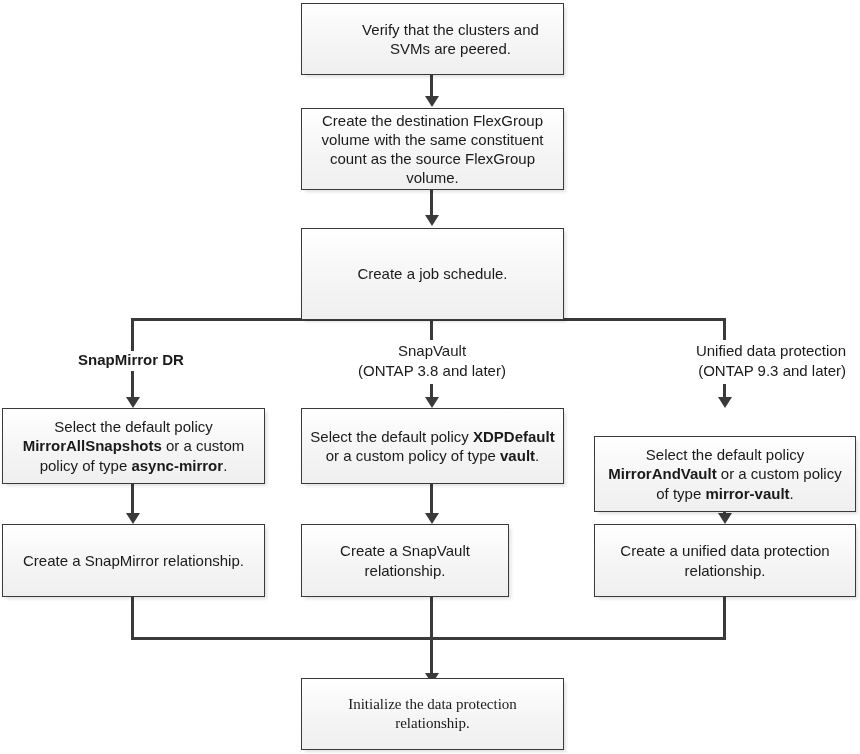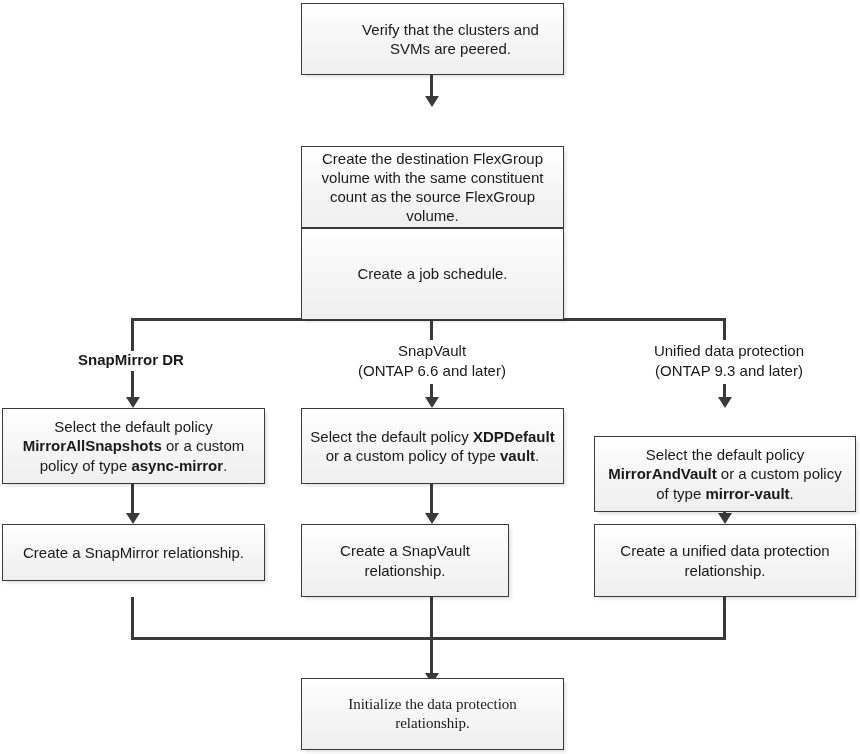--- a/index.html
+++ b/index.html
@@ -76,44 +76,44 @@
 
 <div id="canvas">
 
   <div class="box" style="left:301px; top:3px; width:263px; height:72px;padding-left:44px;">
     <span class="txt">Verify that the clusters and SVMs are peered.</span>
   </div>
 
   <div class="vline" style="left:430px; top:75px; height:24px;"></div>
   <div class="arrowhead" style="left:424.5px; top:96px;"></div>
 
-  <div class="box" style="left:301px; top:108px; width:263px; height:82px;margin-top:38px;">
+  <div class="box" style="left:301px; top:108px; width:263px; height:82px;">
     <span class="txt">Create the destination FlexGroup volume with the same constituent count as the source FlexGroup volume.</span>
   </div>
 
   <div class="vline" style="left:430px; top:190px; height:28px;"></div>
   <div class="arrowhead" style="left:424.5px; top:215px;"></div>
 
   <div class="box" style="left:301px; top:228px; width:263px; height:92px;">
     <span class="txt">Create a job schedule.</span>
   </div>
 
   <div class="vline" style="left:430px; top:299px; height:21px;"></div>
   <div class="hline" style="left:131px; top:318px; width:595px;"></div>
 
   <div class="vline" style="left:131px; top:318px; height:33px;"></div>
   <div class="vline" style="left:430px; top:318px; height:22px;"></div>
   <div class="vline" style="left:723px; top:318px; height:22px;"></div>
 
   <div class="branch-label" style="left:0px; top:350px; width:262px;font-weight:bold;">SnapMirror DR</div>
 
   <div class="branch-label" style="left:301px; top:341px; width:262px;">SnapVault
-(ONTAP 6.6 and later)</div>
+(ONTAP 3.8 and later)</div>
 
-  <div class="branch-label" style="left:598px; top:341px; width:262px;">Unified data protection
+  <div class="branch-label" style="left:584px; top:341px; width:262px;text-align:right;">Unified data protection
 (ONTAP 9.3 and later)</div>
 
   <div class="vline" style="left:131px; top:371px; height:29px;"></div>
   <div class="arrowhead" style="left:125.5px; top:397px;"></div>
 
   <div class="vline" style="left:430px; top:384px; height:16px;"></div>
   <div class="arrowhead" style="left:424.5px; top:397px;"></div>
 
   <div class="vline" style="left:723px; top:384px; height:16px;"></div>
   <div class="arrowhead" style="left:717.5px; top:397px;"></div>
@@ -132,21 +132,21 @@
 
   <div class="vline" style="left:131px; top:484px; height:32px;"></div>
   <div class="arrowhead" style="left:125.5px; top:513px;"></div>
 
   <div class="vline" style="left:430px; top:484px; height:32px;"></div>
   <div class="arrowhead" style="left:424.5px; top:513px;"></div>
 
   <div class="vline" style="left:723px; top:484px; height:32px;"></div>
   <div class="arrowhead" style="left:717.5px; top:513px;"></div>
 
-  <div class="box" style="left:2px; top:524px; width:263px; height:57px;">
+  <div class="box" style="left:2px; top:524px; width:263px; height:73px;">
     <span class="txt">Create a SnapMirror relationship.</span>
   </div>
 
   <div class="box" style="left:301px; top:524px; width:208px; height:73px;">
     <span class="txt">Create a SnapVault relationship.</span>
   </div>
 
   <div class="box" style="left:594px; top:524px; width:262px; height:73px;">
     <span class="txt">Create a unified data protection relationship.</span>
   </div>

